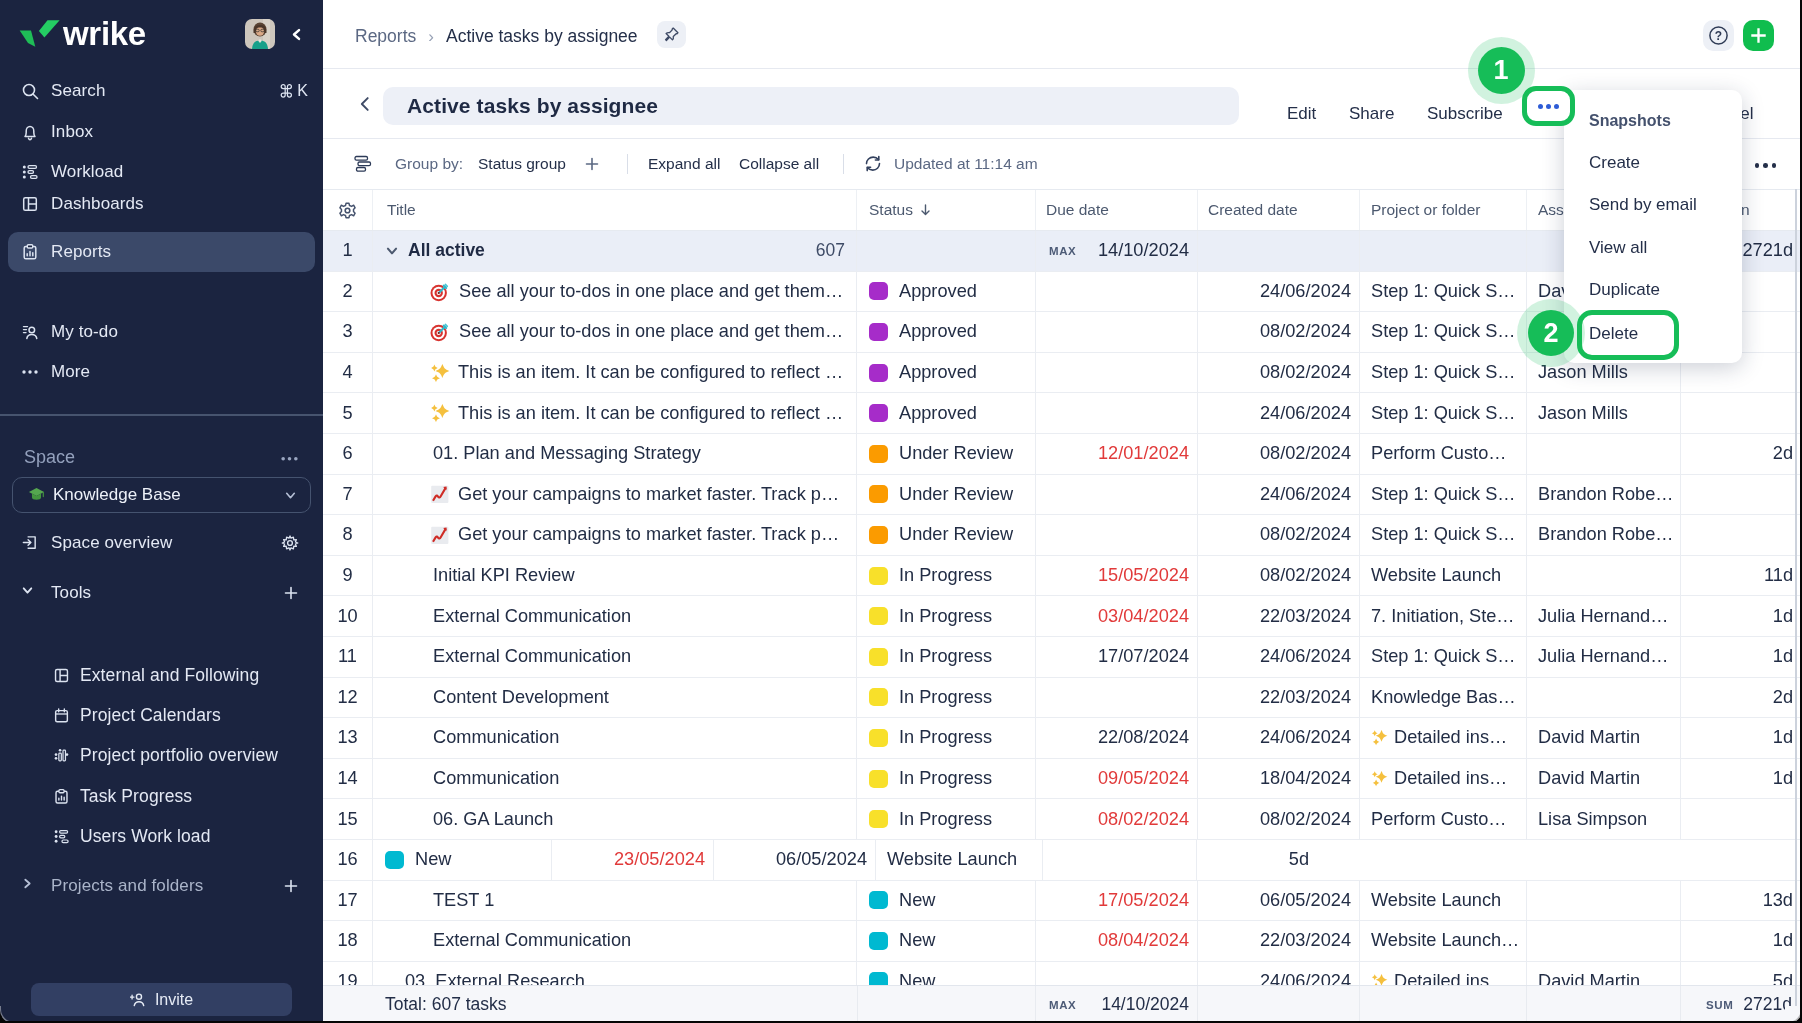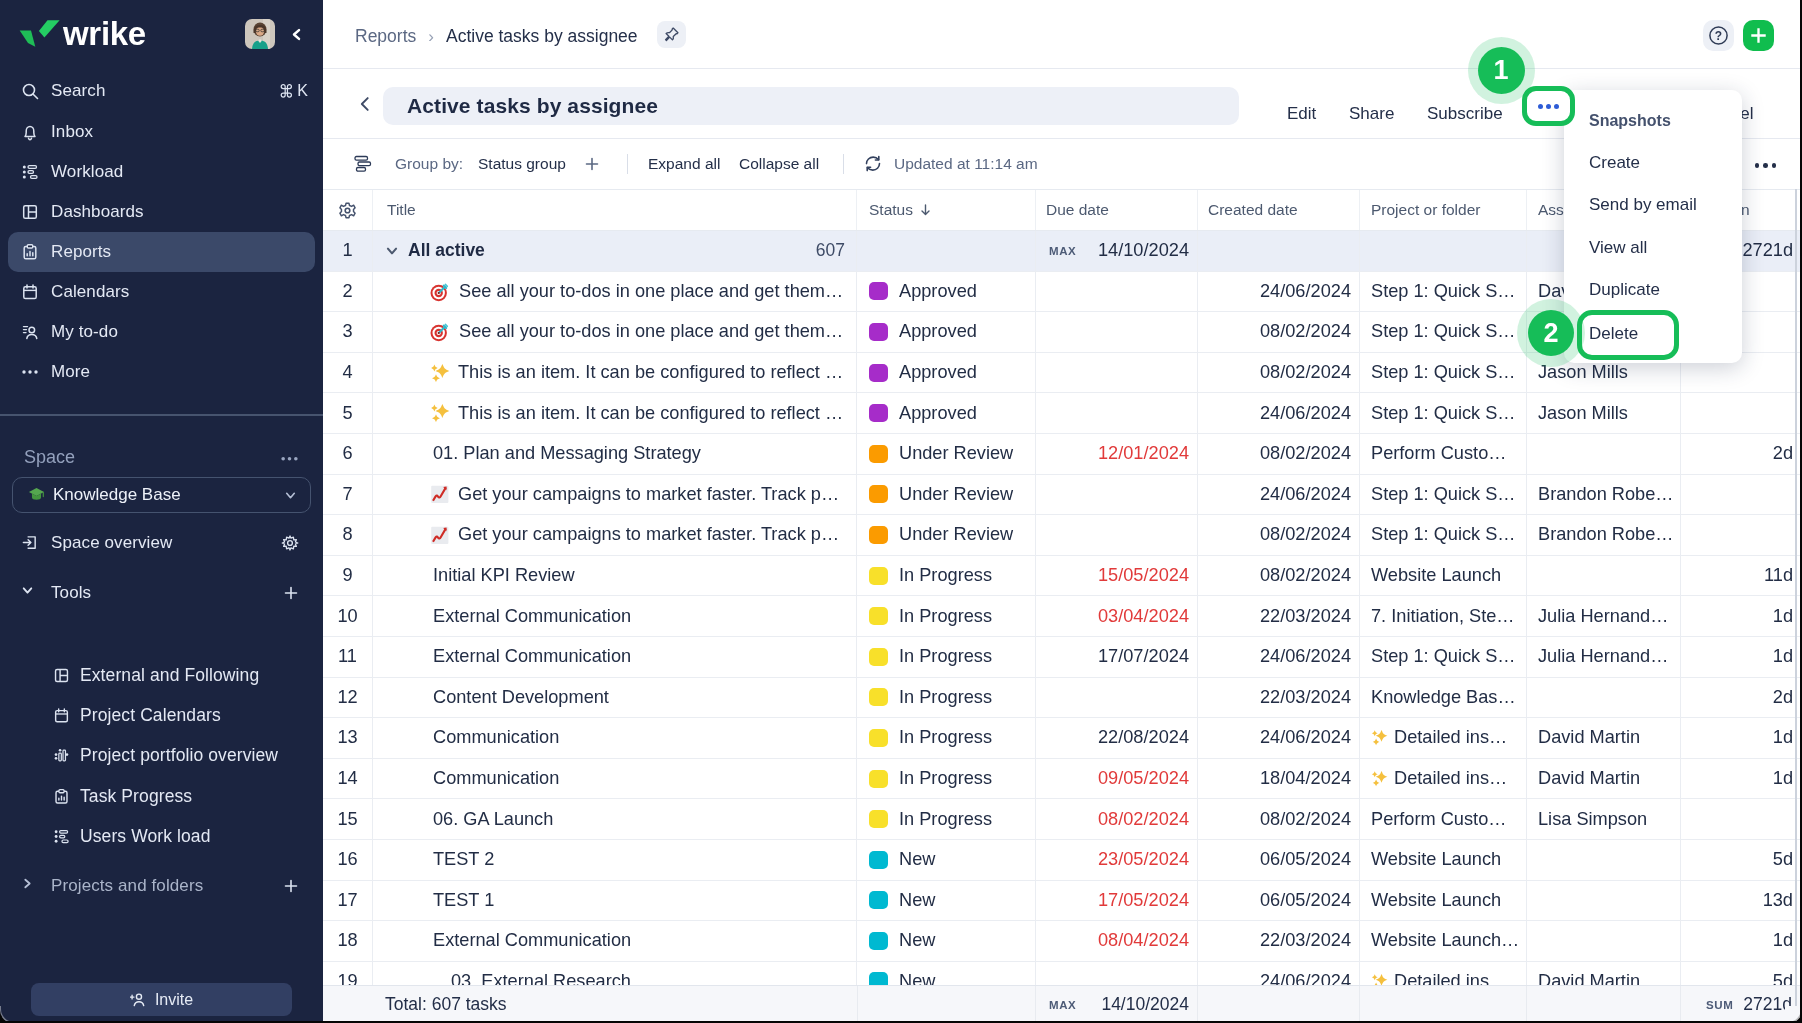--- a/index.html
+++ b/index.html
@@ -129,48 +129,38 @@
           <circle cx="3.3" cy="4" r="1.5" fill="#dce3f0"></circle>
           <circle cx="3.3" cy="9" r="1.5" fill="#dce3f0"></circle>
           <circle cx="3.3" cy="14" r="1.5" fill="#dce3f0"></circle>
           <rect x="7" y="2.7" width="8.5" height="2.7" rx="1.3" stroke="#dce3f0" stroke-width="1.3"></rect>
           <rect x="7" y="7.7" width="5.5" height="2.7" rx="1.3" stroke="#dce3f0" stroke-width="1.3"></rect>
           <rect x="9.5" y="12.7" width="6.5" height="2.7" rx="1.3" stroke="#dce3f0" stroke-width="1.3"></rect>
         </svg>
       </span>
       <span class="tx ">Workload</span>
     </div>
-    <div class="nav" style="top:192px">
+    <div class="nav" style="top:184px">
       <span class="ic">
         <svg width="18" height="18" viewBox="0 0 18 18" fill="none">
           <rect x="2.7" y="2.7" width="12.6" height="12.6" rx="1.6" stroke="#dce3f0" stroke-width="1.5"></rect>
           <path d="M7.5 2.7 L7.5 15.3 M7.5 9 L15.3 9" stroke="#dce3f0" stroke-width="1.5"></path>
         </svg>
       </span>
       <span class="tx ">Dashboards</span>
     </div>
     <div class="nav sel" style="top:232px">
       <span class="ic">
         <svg width="18" height="18" viewBox="0 0 18 18" fill="none">
           <rect x="3.2" y="3.4" width="11.6" height="12.4" rx="1.6" stroke="#dce3f0" stroke-width="1.5"></rect>
           <rect x="6.3" y="1.8" width="5.4" height="3.2" rx="1" fill="#1b2440" stroke="#dce3f0" stroke-width="1.4"></rect>
           <path d="M6.2 12.8 L6.2 10.8 M9 12.8 L9 8.6 M11.8 12.8 L11.8 9.8" stroke="#dce3f0" stroke-width="1.5" stroke-linecap="round"></path>
         </svg>
       </span>
       <span class="tx ">Reports</span>
-    </div>
-    <div class="nav" style="top:272px">
-      <span class="ic">
-        <svg width="18" height="18" viewBox="0 0 18 18" fill="none">
-          <rect x="2.8" y="3.8" width="12.4" height="11.8" rx="1.6" stroke="#dce3f0" stroke-width="1.5"></rect>
-          <path d="M2.8 7.4 L15.2 7.4" stroke="#dce3f0" stroke-width="1.4"></path>
-          <path d="M6 2 L6 5 M12 2 L12 5" stroke="#dce3f0" stroke-width="1.5" stroke-linecap="round"></path>
-        </svg>
-      </span>
-      <span class="tx ">Calendars</span>
     </div>
     <div class="nav" style="top:312px">
       <span class="ic">
         <svg width="18" height="18" viewBox="0 0 18 18" fill="none">
           <path d="M2.5 3.6 L6.5 3.6 M2.5 6.6 L5.5 6.6 M2.5 9.6 L5 9.6" stroke="#dce3f0" stroke-width="1.4" stroke-linecap="round"></path>
           <circle cx="10.8" cy="7" r="2.8" stroke="#dce3f0" stroke-width="1.5"></circle>
           <path d="M5.8 15.5 C6.3 12.8 8.3 11.5 10.8 11.5 C13.3 11.5 15.3 12.8 15.8 15.5" stroke="#dce3f0" stroke-width="1.5" stroke-linecap="round"></path>
         </svg>
       </span>
       <span class="tx ">My to-do</span>
@@ -727,25 +717,20 @@
       <div class="td c3">
         <span class="red">08/02/2024</span>
       </div>
       <div class="td c4">08/02/2024</div>
       <div class="td c5">Perform Custo…</div>
       <div class="td c6">Lisa Simpson</div>
       <div class="td c7"></div>
     </div>
     <div class="tr">
       <div class="td c0">16</div>
-      <div class="td c1">
-        <span class="ttext" style="margin-left:60px">
-          <span>TEST 2</span>
-        </span>
-      </div>
       <div class="td c2">
         <span class="chip" style="background:#00b9d1"></span>
         <span class="slab">New</span>
       </div>
       <div class="td c3">
         <span class="red">23/05/2024</span>
       </div>
       <div class="td c4">06/05/2024</div>
       <div class="td c5">Website Launch</div>
       <div class="td c6"></div>
@@ -785,21 +770,21 @@
         <span class="red">08/04/2024</span>
       </div>
       <div class="td c4">22/03/2024</div>
       <div class="td c5">Website Launch…</div>
       <div class="td c6"></div>
       <div class="td c7">1d</div>
     </div>
     <div class="tr">
       <div class="td c0">19</div>
       <div class="td c1">
-        <span class="ttext" style="margin-left:78px">
+        <span class="ttext" style="margin-left:32px">
           <span>03. External Research</span>
         </span>
       </div>
       <div class="td c2">
         <span class="chip" style="background:#00b9d1"></span>
         <span class="slab">New</span>
       </div>
       <div class="td c3"></div>
       <div class="td c4">24/06/2024</div>
       <div class="td c5"><svg class="emj" style="margin-right:6px" width="17" height="17" viewBox="0 0 20 20">

